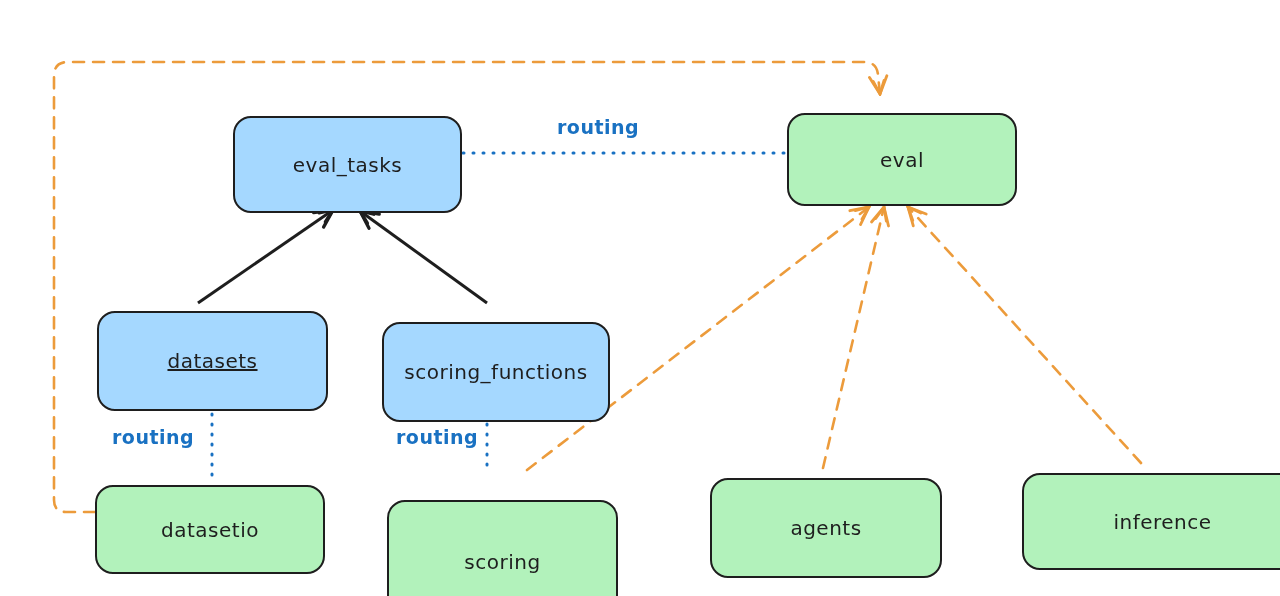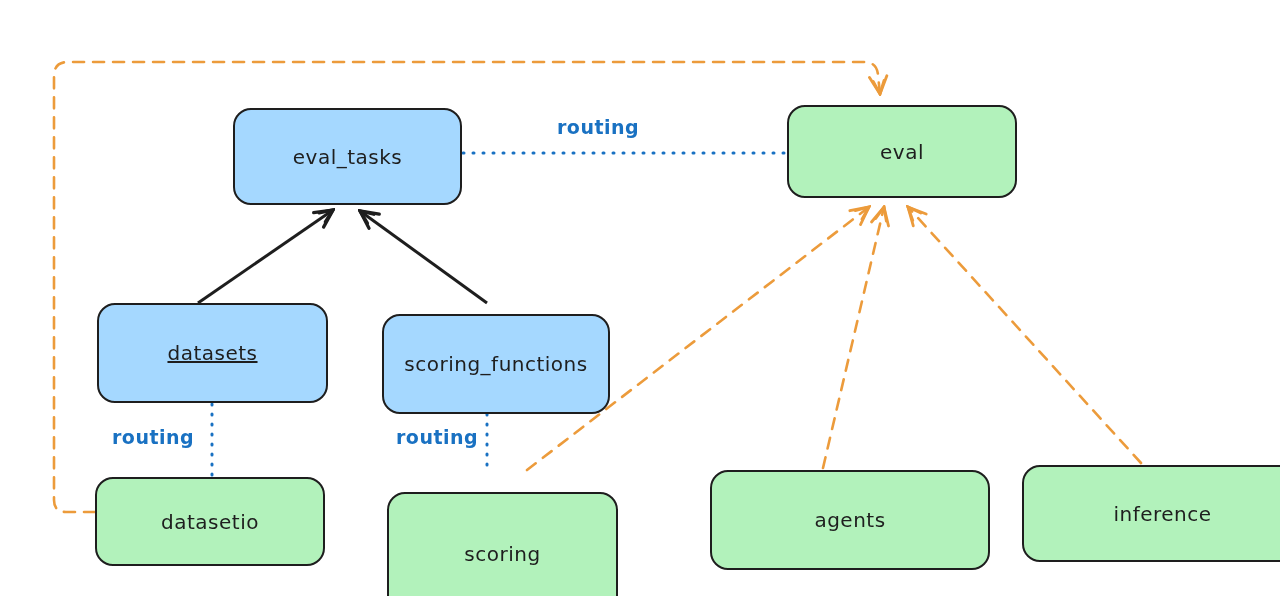--- a/index.html
+++ b/index.html
@@ -19,20 +19,21 @@
   .mk-black{stroke:var(--stroke,#1e1e1e);stroke-width:3;fill:none;stroke-linecap:round;}
   .mk-orange{stroke:var(--orange,#ec9b3b);stroke-width:2.6;fill:none;stroke-linecap:round;}
   .node{
     position:absolute;
     border:2.5px solid var(--stroke,#1e1e1e);
     border-radius:18px;
     display:flex;align-items:center;justify-content:center;
     font-size:20px;letter-spacing:.5px;
     color:var(--stroke,#1e1e1e);
     box-sizing:border-box;
+    margin-top:8px;
   }
   .node.blue{background:var(--blue-fill,#a5d8ff);}
   .node.green{background:var(--green-fill,#b2f2bb);}
   .edge-label{
     position:absolute;
     color:var(--routing-blue,#1971c2);
     font-size:19px;font-weight:bold;letter-spacing:.5px;
     text-align:left;
   }
 </style>
@@ -83,21 +84,21 @@
   </div>
 
   <div class="node green" style="left:95px;top:477px;width:230px;height:89px;">
     <span>datasetio</span>
   </div>
 
   <div class="node green" style="left:387px;top:492px;width:231px;height:124px;">
     <span>scoring</span>
   </div>
 
-  <div class="node green" style="left:710px;top:470px;width:280px;height:100px;">
+  <div class="node green" style="left:710px;top:470px;width:232px;height:100px;">
     <span>agents</span>
   </div>
 
   <div class="node green" style="left:1022px;top:465px;width:281px;height:97px;">
     <span>inference</span>
   </div>
 
   <div class="edge-label" style="left:557px;top:116px;width:126px;">routing</div>
   <div class="edge-label" style="left:112px;top:426px;width:86px;">routing</div>
   <div class="edge-label" style="left:396px;top:426px;width:86px;">routing</div>

